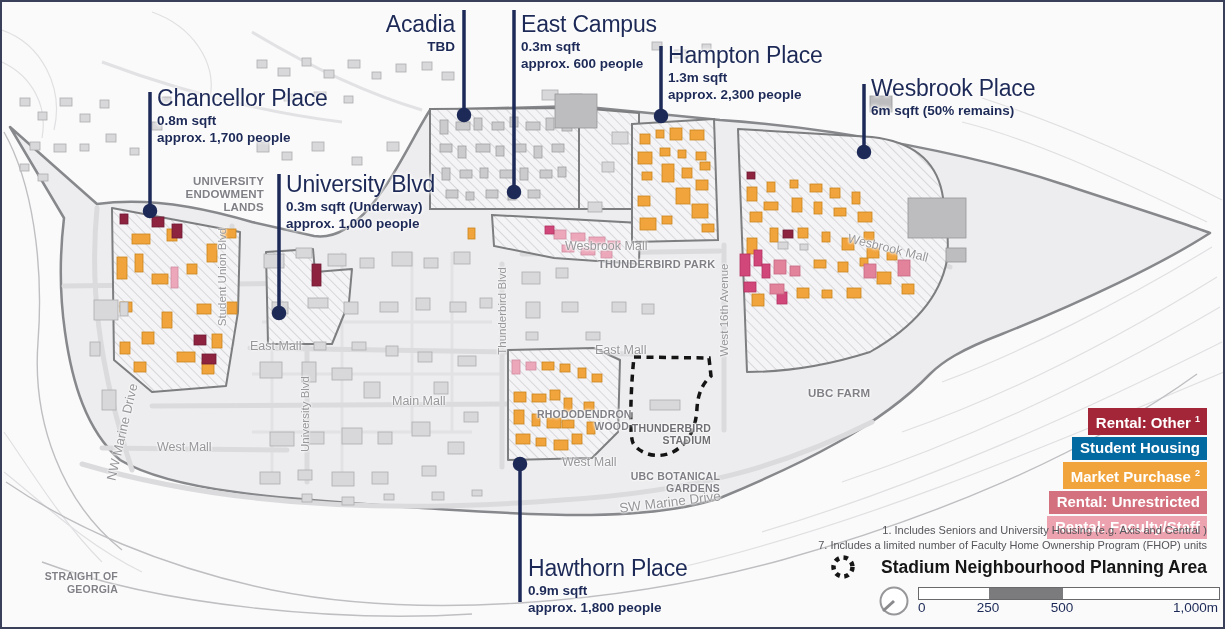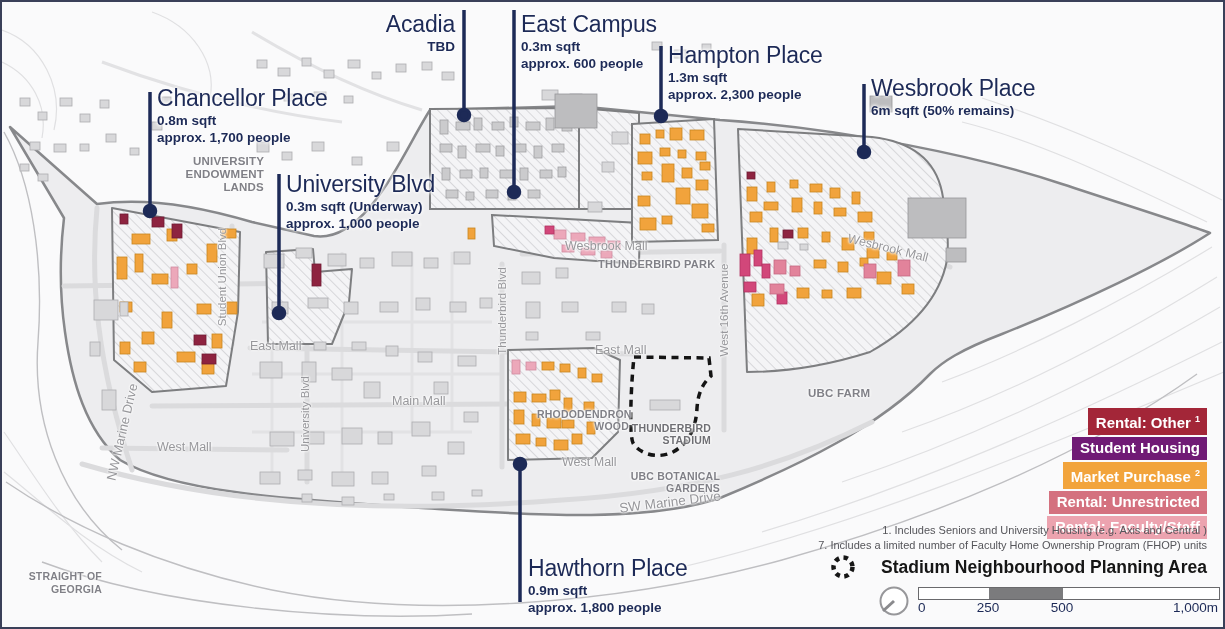--- a/index.html
+++ b/index.html
@@ -426,44 +426,44 @@
   <div class="callout" style="left:869px;top:74px">
     <div class="co-title">Wesbrook Place</div>
     <div class="co-stat">6m sqft (50% remains)</div>
   </div>
   <div class="callout" style="left:526px;top:554px">
     <div class="co-title">Hawthorn Place</div>
     <div class="co-stat">0.9m sqft</div>
     <div class="co-stat">approx. 1,800 people</div>
   </div>
 
-  <div class="lbl place" style="right:959px;top:153px;width:92px;text-align:right;font-size:11.5px;line-height:1.15;white-space:normal">UNIVERSITY ENDOWMENT LANDS</div>
+  <div class="lbl place" style="right:959px;top:173px;width:92px;text-align:right;font-size:11.5px;line-height:1.15;white-space:normal">UNIVERSITY ENDOWMENT LANDS</div>
   <div class="lbl road vert" style="left:220px;top:275px;font-size:11.5px">Student Union Blvd</div>
   <div class="lbl road" style="left:248px;top:337px">East Mall</div>
   <div class="lbl road" style="left:593px;top:341px">East Mall</div>
   <div class="lbl road" style="left:155px;top:438px">West Mall</div>
   <div class="lbl road" style="left:560px;top:453px">West Mall</div>
   <div class="lbl road" style="left:120px;top:430px;transform:translate(-50%,-50%) rotate(-77deg);font-size:13px">NW Marine Drive</div>
   <div class="lbl road" style="left:668px;top:500px;transform:translate(-50%,-50%) rotate(-7deg);font-size:13.5px">SW Marine Drive</div>
   <div class="lbl road vert" style="left:303px;top:412px;font-size:11.5px">University Blvd</div>
   <div class="lbl road" style="left:390px;top:392px">Main Mall</div>
   <div class="lbl road vert" style="left:500px;top:309px;font-size:11.5px">Thunderbird Blvd</div>
   <div class="lbl road" style="left:563px;top:237px">Wesbrook Mall</div>
   <div class="lbl road" style="left:886px;top:246px;transform:translate(-50%,-50%) rotate(14deg)">Wesbrook Mall</div>
   <div class="lbl place" style="left:596px;top:256px;font-size:11px">THUNDERBIRD PARK</div>
   <div class="lbl road vert" style="left:722px;top:308px;font-size:11.5px">West 16th Avenue</div>
   <div class="lbl place" style="left:806px;top:385px;font-size:11.5px">UBC FARM</div>
   <div class="lbl place" style="left:535px;top:406px;width:92px;white-space:normal;line-height:1.15">RHODODENDRON WOOD</div>
   <div class="lbl place" style="left:617px;top:420px;width:92px;white-space:normal;line-height:1.15;color:#6F6F74">THUNDERBIRD STADIUM</div>
   <div class="lbl place" style="left:618px;top:468px;width:100px;white-space:normal;line-height:1.15">UBC BOTANICAL GARDENS</div>
-  <div class="lbl place" style="left:20px;top:568px;width:80px;white-space:normal;line-height:1.2">STRAIGHT OF GEORGIA</div>
+  <div class="lbl place" style="left:36px;top:568px;width:80px;white-space:normal;line-height:1.2">STRAIGHT OF GEORGIA</div>
 
   <div class="legend">
     <div class="lg-row" style="background-color: rgb(163, 38, 56);"><span>Rental: Other</span> <sup>1</sup></div>
-    <div class="lg-row" style="background-color: #701a75;"><span>Student Housing</span></div>
+    <div class="lg-row" style="background-color: #0369a1;"><span>Student Housing</span></div>
     <div class="lg-row" style="background-color: rgb(242, 164, 60);"><span>Market Purchase</span> <sup>2</sup></div>
     <div class="lg-row" style="background-color: rgb(212, 113, 127);"><span>Rental: Unrestricted</span></div>
     <div class="lg-row" style="background-color: rgb(236, 163, 175);"><span>Rental: Faculty/Staff</span></div>
   </div>
   <div class="footnote" style="top:522px">1. Includes Seniors and University Housing (e.g. Axis and Central )</div>
   <div class="footnote" style="top:537px">7.  Includes a limited number of Faculty Home Ownership Program (FHOP) units</div>
 
   <div class="stadium-row">
     <svg width="28" height="28" viewBox="0 0 28 28">
       <circle cx="14" cy="14" r="9.5" fill="none" stroke="#161616" stroke-width="4.5" stroke-dasharray="4.5 4.5"></circle>

